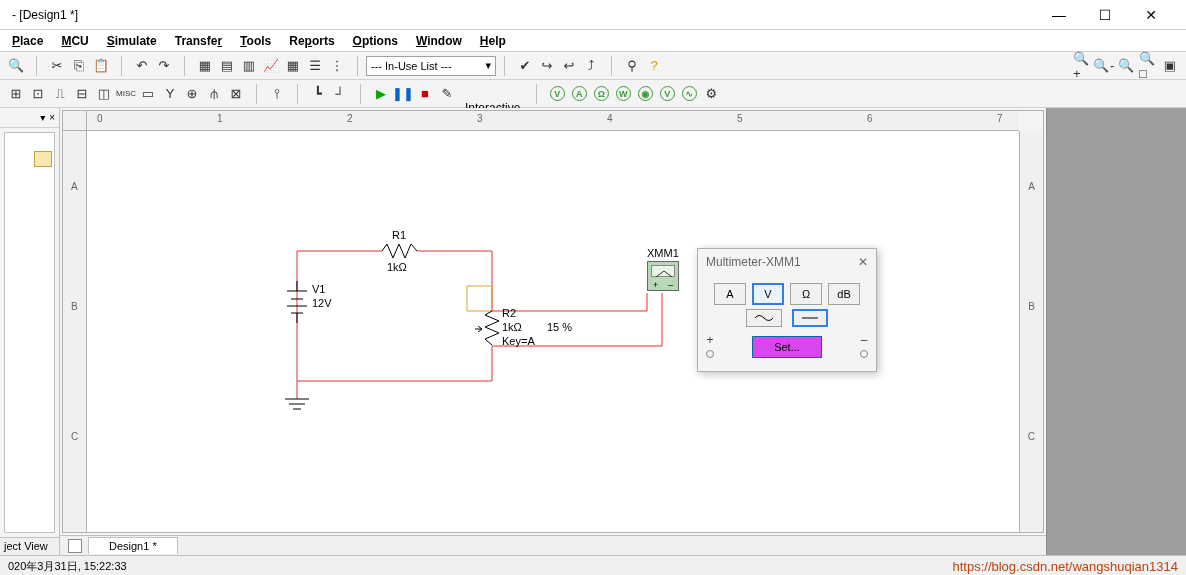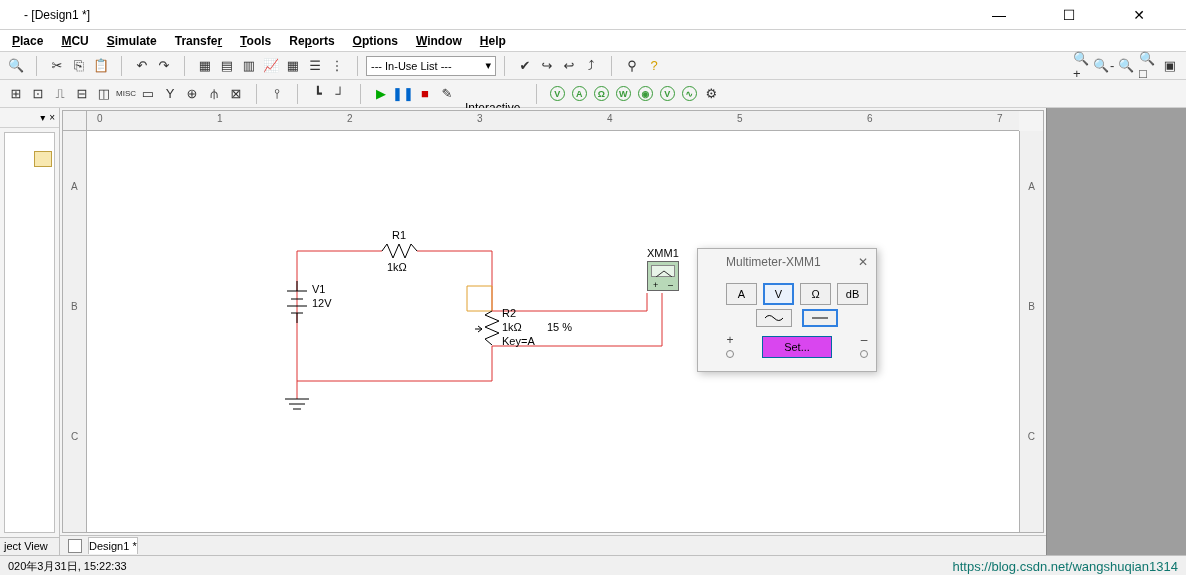--- a/index.html
+++ b/index.html
@@ -1,19 +1,19 @@
 <!DOCTYPE html>
 <html><head>
 <meta charset="utf-8">
 <style>
 * { box-sizing: border-box; margin: 0; padding: 0; font-family: "Segoe UI", Tahoma, sans-serif; }
 body { background: #f0f0f0; width: 1186px; height: 575px; overflow: hidden; font-size: 12px; color: #000; }
 
 
-.titlebar { height: 30px; background: #fff; display: flex; align-items: center; padding: 0 24px; border-bottom: 1px solid #d0d0d0; gap: 24px; }
+.titlebar { height: 30px; background: #fff; display: flex; align-items: center; padding: 0 12px; border-bottom: 1px solid #d0d0d0; }
 .titlebar .title { flex: 1; font-size: 12px; }
 .titlebar .winbtn { width: 46px; height: 29px; display: flex; align-items: center; justify-content: center; font-size: 14px; }
 
 
 .menubar { height: 22px; background: #fff; display: flex; align-items: center; padding: 0 4px; border-bottom: 1px solid #d0d0d0; gap: 2px; font-weight: bold; }
 .menubar .menu-item { padding: 2px 8px; font-size: 12px; }
 .menubar .menu-item u { text-decoration: underline; }
 
 
 .toolbar-row { height: 28px; background: #f4f4f4; border-bottom: 1px solid #d0d0d0; display: flex; align-items: center; padding: 0 4px; gap: 4px; }
@@ -45,41 +45,41 @@
 
 .design-surface { position: absolute; left: 24px; top: 20px; right: 24px; bottom: 0; background: #fff; }
 .dotgrid { position: absolute; inset: 0; background-image: radial-gradient(circle, #c8c8c8 0.6px, transparent 0.6px); background-size: 8px 8px; }
 
 .rightpanel { width: 140px; background: #9e9e9e; border-left: 1px solid #888; }
 .ruler-r { position: absolute; right: 0; top: 20px; bottom: 0; width: 24px; background: #f0f0f0; border-left: 1px solid #b0b0b0; }
 .ruler-r .tick { position: absolute; right: 8px; font-size: 10px; color: #666; }
 
 .tabstrip { height: 20px; background: #f0f0f0; border-top: 1px solid #c0c0c0; display: flex; align-items: center; padding: 0 8px; gap: 6px; }
 .tabstrip .doc-ico { width: 14px; height: 14px; background: #fff; border: 1px solid #888; position: relative; }
-.tabstrip .tab { padding: 2px 0; background: #fff; border: 1px solid #c0c0c0; border-bottom: none; font-size: 11px; }
+.tabstrip .tab { padding: 2px 20px; background: #fff; border: 1px solid #c0c0c0; border-bottom: none; font-size: 11px; }
 
 .statusbar { height: 22px; background: #f0f0f0; border-top: 1px solid #c0c0c0; display: flex; align-items: center; padding: 0 8px; font-size: 11px; justify-content: space-between; }
-.watermark { color: #0f766e; font-size: 13px; }
+.watermark { color: #c2410c; font-size: 13px; }
 
 
 .circuit { position: absolute; inset: 0; }
 .wire { stroke: #d33; stroke-width: 1; fill: none; }
 .wire-sel { stroke: #e0a030; stroke-width: 1; fill: none; }
 .comp-lbl { font-size: 11px; font-family: Arial, sans-serif; fill: #000; }
 .probe-wire { stroke: #d33; stroke-width: 1; fill: none; }
 
 
 .xmm-box { position: absolute; left: 560px; top: 130px; width: 44px; height: 36px; }
 .xmm-body { width: 32px; height: 30px; background: #b8d8b8; border: 1px solid #666; }
 .xmm-display { margin: 3px; height: 12px; background: #e8f4e8; border: 1px solid #888; position: relative; }
 .xmm-terms { display: flex; justify-content: space-around; font-size: 9px; }
 .xmm-lbl { position: absolute; top: -14px; left: 0; font-size: 11px; }
 
 
-.mm-window { position: absolute; left: 610px; top: 117px; width: 180px; background: #f4f4f4; border: 1px solid #b0b0b0; box-shadow: 2px 2px 8px rgba(0,0,0,.25); padding-left: 20px; }
+.mm-window { position: absolute; left: 610px; top: 117px; width: 180px; background: #f4f4f4; border: 1px solid #b0b0b0; box-shadow: 2px 2px 8px rgba(0,0,0,.25); }
 .mm-title { height: 26px; display: flex; align-items: center; justify-content: space-between; padding: 0 8px; font-size: 12px; color: #666; }
 .mm-readout { margin: 4px 8px; height: 28px; background: #000; color: #fff; display: flex; align-items: center; justify-content: center; font-size: 15px; border: 2px inset #888; }
 .mm-btns { display: flex; justify-content: center; gap: 6px; margin: 8px 8px 4px; }
 .mm-btn { width: 32px; height: 22px; border: 1px solid #a0a0a0; background: #f0f0f0; display: flex; align-items: center; justify-content: center; font-size: 11px; }
 .mm-btn.active { border: 2px solid #3080e0; background: #eaf2fc; }
 .mm-btns2 { display: flex; justify-content: center; gap: 10px; margin: 4px 8px; }
 .mm-wave { width: 36px; height: 18px; border: 1px solid #a0a0a0; background: #f0f0f0; display: flex; align-items: center; justify-content: center; }
 .mm-set-row { display: flex; align-items: center; justify-content: space-between; margin: 6px 8px 10px; }
 .mm-set-btn { width: 70px; height: 22px; border: 1px solid #0369a1; background: #d946ef; font-size: 11px; display: flex; align-items: center; justify-content: center; }
 .mm-term { font-size: 12px; color: #444; }

